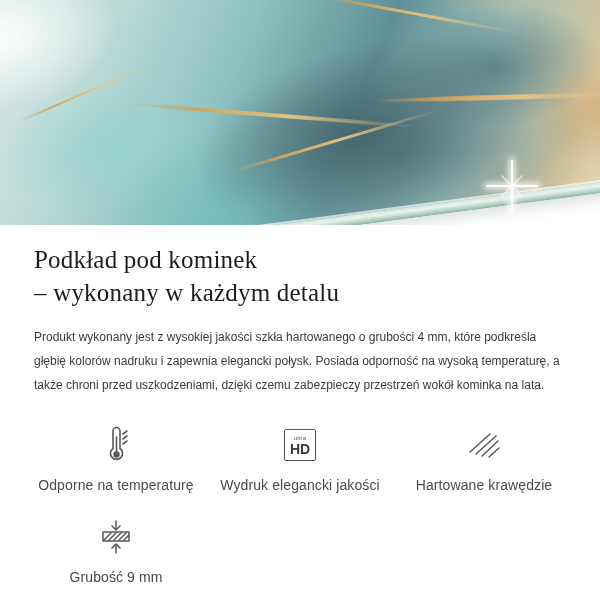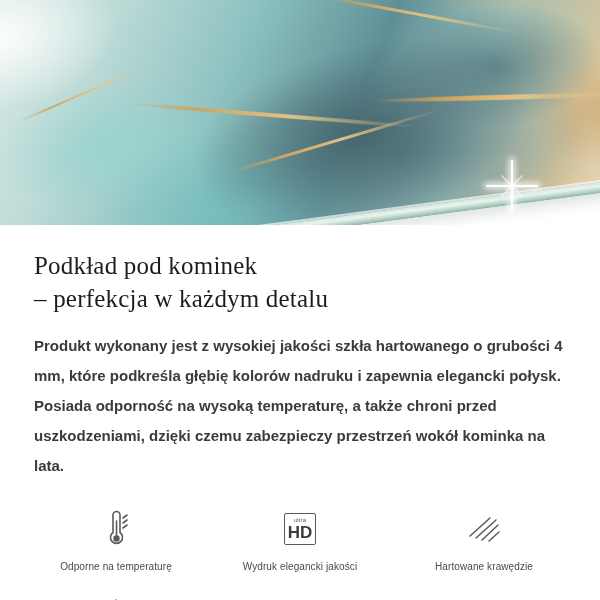--- a/index.html
+++ b/index.html
@@ -123,40 +123,39 @@
     left: 50%;
     top: 50%;
     width: 30px;
     height: 1px;
     background: rgba(255,255,255,0.8);
     transform: translate(-50%, -50%) rotate(-45deg);
   }
 
   
   .content {
-    padding: 24px 34px 0 34px;
+    padding: 18px 34px 0 34px;
   }
   .headline {
     font-family: "Liberation Serif", serif;
     font-size: 25px;
     line-height: 1.32;
     color: #1d1d1b;
     font-weight: 400;
     margin: 0 0 16px 0;
     letter-spacing: 0.2px;
   }
   .headline .line2 { display: block; }
   .body-copy {
     font-family: "Liberation Sans", sans-serif;
-    font-size: 15px;
+    font-size: 12px;
     line-height: 2.0;
     color: #3b3b3b;
     margin: 0;
     max-width: 540px;
-    font-weight: bold;
   }
 
   
   .features {
     margin-top: 26px;
     display: grid;
     grid-template-columns: repeat(3, 1fr);
     row-gap: 22px;
     padding: 0 24px;
   }
@@ -167,38 +166,38 @@
     justify-content: flex-start;
   }
   .feature-icon {
     height: 44px;
     display: flex;
     align-items: center;
     justify-content: center;
     margin-bottom: 10px;
   }
   .feature-label {
-    font-size: 10px;
+    font-size: 14px;
     color: #4a4a4a;
     text-align: center;
     letter-spacing: 0.1px;
   }
   .ultrahd {
     width: 30px;
     height: 30px;
     border: 1.6px solid #5a5a5a;
     border-radius: 2px;
     display: flex;
     flex-direction: column;
     align-items: center;
     justify-content: center;
     line-height: 1;
   }
   .ultrahd .u1 { font-size: 6px; color: #5a5a5a; letter-spacing: 0.2px; }
-  .ultrahd .u2 { font-size: 17px; font-weight: bold; color: #3a3a3a; margin-top: 1px; }
+  .ultrahd .u2 { font-size: 14px; font-weight: bold; color: #3a3a3a; margin-top: 1px; }
 </style>
 </head>
 <body>
 
 <div class="page">
 
   <div class="hero">
     <div class="glass-panel">
       <div class="marble">
         <div class="dark-wash"></div>
@@ -214,21 +213,21 @@
     </div>
     <div class="sparkle">
       <div class="sparkle-diag"></div>
       <div class="sparkle-diag2"></div>
     </div>
   </div>
 
   <div class="content">
     <h1 class="headline">
       <span>Podkład pod kominek</span>
-      <span class="line2">– perfekcja w każdym detalu</span>
+      <span class="line2">– wykonany w każdym detalu</span>
     </h1>
     <p class="body-copy">Produkt wykonany jest z wysokiej jakości szkła hartowanego o grubości 4 mm, które podkreśla głębię kolorów nadruku i zapewnia elegancki połysk. Posiada odporność na wysoką temperaturę, a także chroni przed uszkodzeniami, dzięki czemu zabezpieczy przestrzeń wokół kominka na lata.</p>
   </div>
 
   <div class="features">
 
     <div class="feature">
       <div class="feature-icon">
         <svg width="34" height="40" viewBox="0 0 34 40" fill="none" stroke="#5a5a5a" stroke-width="1.6" stroke-linecap="round">
           <path d="M14 6a3.5 3.5 0 0 1 7 0v17.5a6 6 0 1 1-7 0z"></path>

